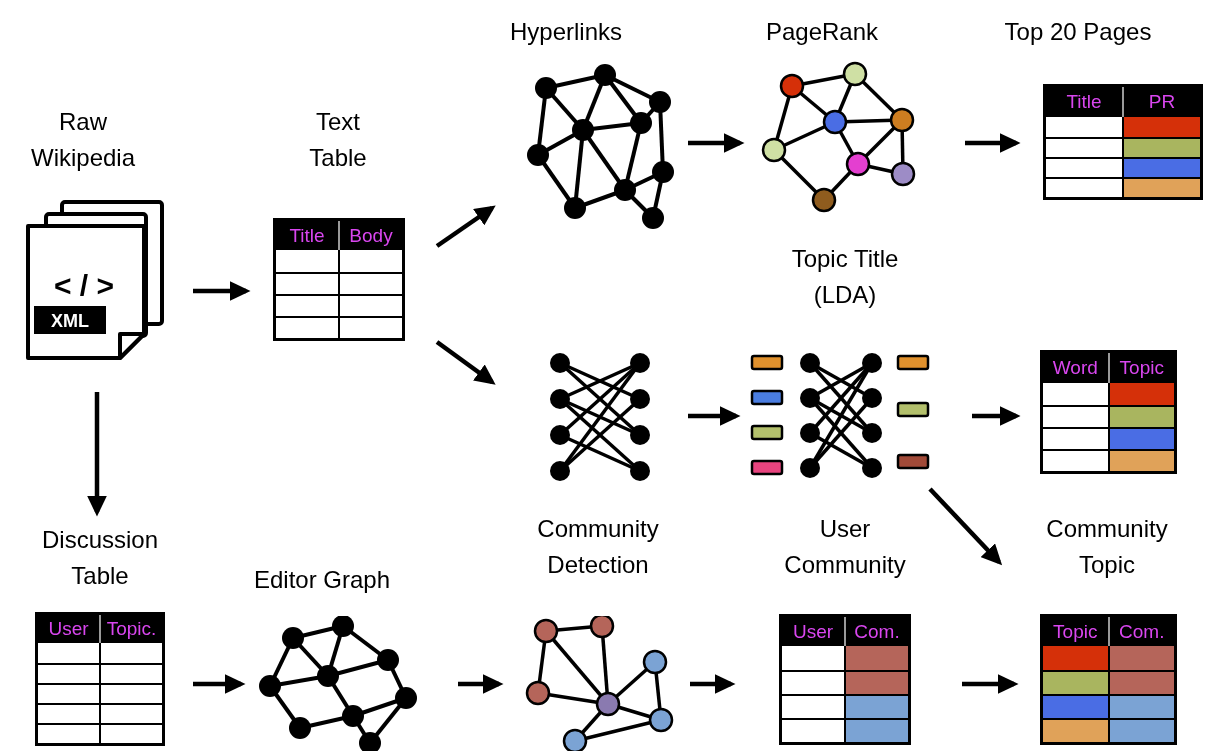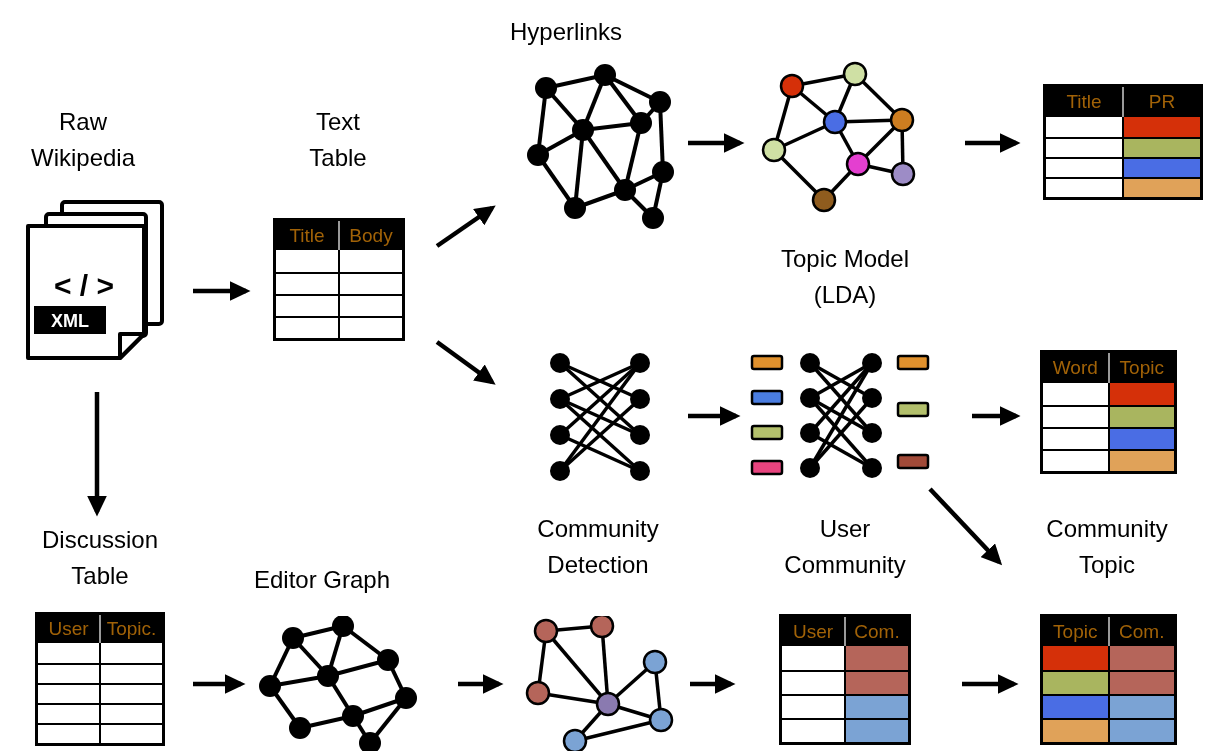--- a/index.html
+++ b/index.html
@@ -7,41 +7,43 @@
   #canvas {
     position:relative; width:1229px; height:751px; background:#fff;
     font-family:"Liberation Sans", sans-serif; color:#000; overflow:hidden;
   }
   .lbl {
     position:absolute; transform:translateX(-50%);
     text-align:center; font-size:24px; line-height:1.5;
     white-space:pre-line; color:#000;
   }
   .dtable { position:absolute; border:3px solid #000; background:#fff; }
-  .thead { display:flex; background:#000; color:#a16207; height:var(--hh,29px); }
+  .thead { display:flex; background:#000; color:#d946ef; height:var(--hh,29px); }
   .th { flex:1; display:flex; align-items:center; justify-content:center; font-size:19px; }
   .th + .th { border-left:2px solid #9a9a9a;text-align:center; }
   .tr { display:flex; height:var(--rh,23px); }
   .tr + .tr { border-top:2px solid #000; }
   .td { flex:1; background:#fff; }
   .td + .td { border-left:2px solid #000; }
   svg.abs { position:absolute; }
   #arrows { position:absolute; left:0; top:0; pointer-events:none; }
 </style>
 </head>
 <body>
 
 <div id="canvas">
 
   <div class="lbl" style="left:566px; top:14px;">Hyperlinks</div>
+  <div class="lbl" style="left:822px; top:14px;">PageRank</div>
+  <div class="lbl" style="left:1078px; top:14px;">Top 20 Pages</div>
   <div class="lbl" style="left:83px;  top:104px;">Raw
 Wikipedia</div>
   <div class="lbl" style="left:338px; top:104px;">Text
 Table</div>
-  <div class="lbl" style="left:845px; top:241px;">Topic Model
+  <div class="lbl" style="left:845px; top:241px;">Topic Title
 (LDA)</div>
   <div class="lbl" style="left:100px; top:522px;">Discussion
 Table</div>
   <div class="lbl" style="left:322px; top:562px;">Editor Graph</div>
   <div class="lbl" style="left:598px; top:511px;">Community
 Detection</div>
   <div class="lbl" style="left:845px; top:511px;">User
 Community</div>
   <div class="lbl" style="left:1107px; top:511px;">Community
 Topic</div>

